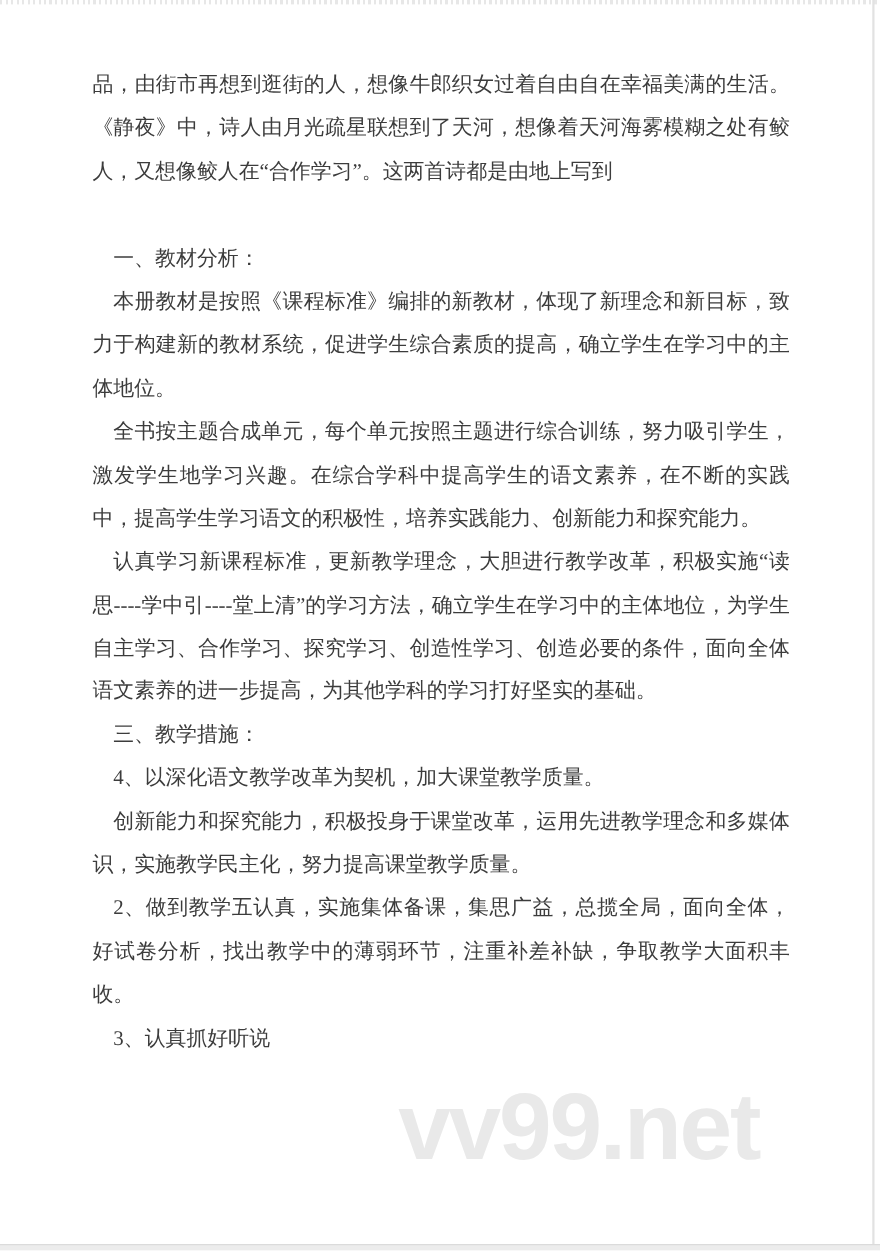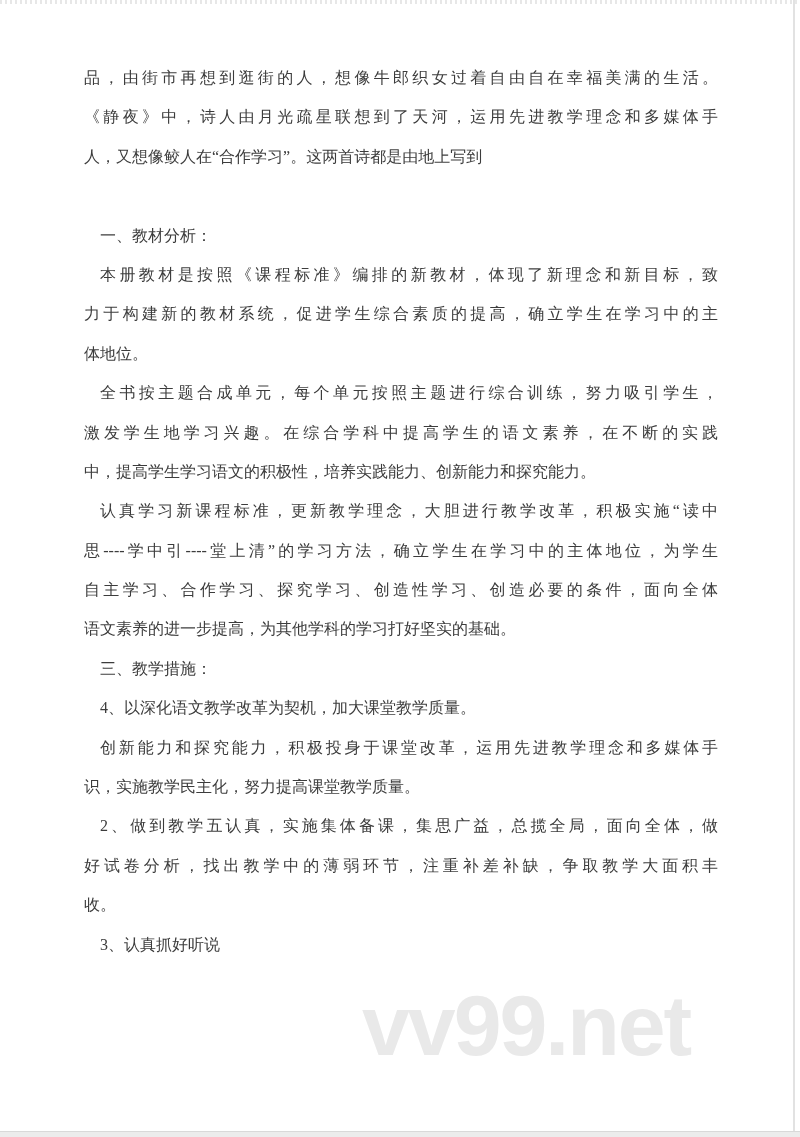--- a/index.html
+++ b/index.html
@@ -58,21 +58,21 @@
     user-select: none;
     white-space: nowrap;
   }
   
   .text-block {
     position: absolute;
     left: 84px;
     top: 58px;
     width: 634px;
     color: #3c3c3c;
-    font-size: 16px;
+    font-size: 19px;
   }
   .line {
     height: 39.4px;
     line-height: 39.4px;
     white-space: nowrap;
     overflow: hidden;
   }
   .line.full {
     white-space: normal;
     text-align: justify;
@@ -90,21 +90,21 @@
 
 <div class="page" style="background: rgb(255, 255, 255);">
 
   <div class="top-perforation"></div>
 
   <div class="watermark" style="color: rgb(233, 233, 233);">vv99.net</div>
 
   <div class="text-block" style="color: rgb(60, 60, 60);">
     <div>
         <div class="line full">品，由街市再想到逛街的人，想像牛郎织女过着自由自在幸福美满的生活。</div>
-        <div class="line full">《静夜》中，诗人由月光疏星联想到了天河，运用先进教学理念和多媒体手</div>
+        <div class="line full">《静夜》中，诗人由月光疏星联想到了天河，想像着天河海雾模糊之处有鲛</div>
         <div class="line">人，又想像鲛人在“合作学习”。这两首诗都是由地上写到</div>
         <div class="line blank"></div>
         <div class="line indent">一、教材分析：</div>
         <div class="line indent full">本册教材是按照《课程标准》编排的新教材，体现了新理念和新目标，致</div>
         <div class="line full">力于构建新的教材系统，促进学生综合素质的提高，确立学生在学习中的主</div>
         <div class="line">体地位。</div>
         <div class="line indent full">全书按主题合成单元，每个单元按照主题进行综合训练，努力吸引学生，</div>
         <div class="line full">激发学生地学习兴趣。在综合学科中提高学生的语文素养，在不断的实践</div>
         <div class="line">中，提高学生学习语文的积极性，培养实践能力、创新能力和探究能力。</div>
         <div class="line indent full">认真学习新课程标准，更新教学理念，大胆进行教学改革，积极实施“读中</div>

